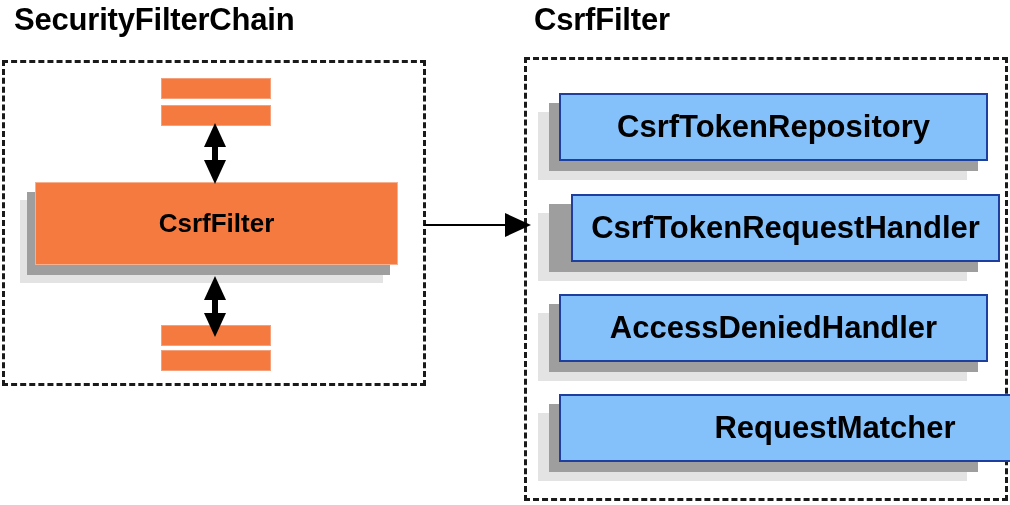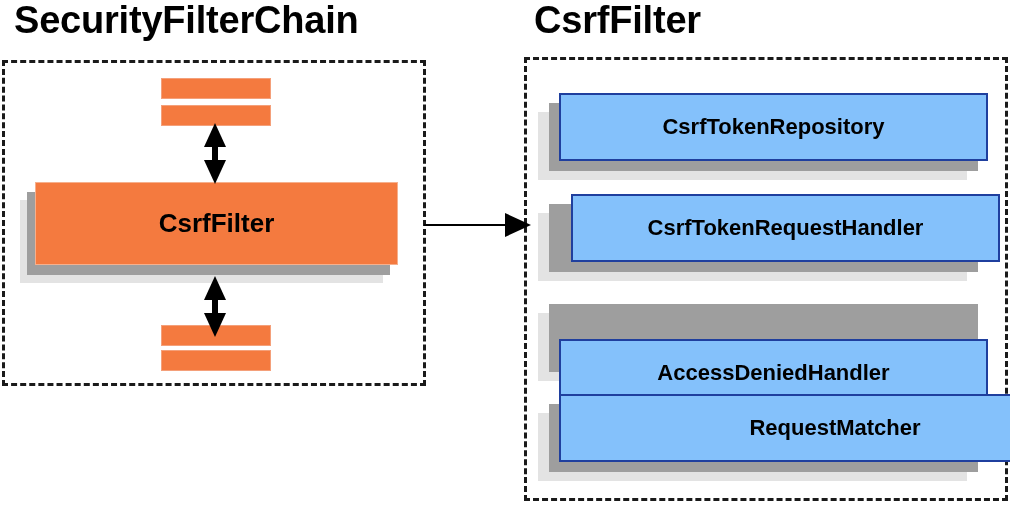--- a/index.html
+++ b/index.html
@@ -20,21 +20,21 @@
     left: 0; top: 0;
     width: 1010px;
     height: 505px;
   }
 
   
   .panel-title {
     position: absolute;
     font-family: "Liberation Sans", sans-serif;
     font-weight: bold;
-    font-size: 38px;
+    font-size: 31px;
     line-height: 34px;
     color: #000000;
     letter-spacing: -0.2px;
     white-space: nowrap;
   }
   #title-left  { left: 14px;  top: 3px; }
   #title-right { left: 534px; top: 3px; }
 
   
   .dashed-box {
@@ -87,21 +87,21 @@
     background: #84c1fb;
     border: 2px solid #1f3f9e;
     box-sizing: border-box;
     display: flex;
     align-items: center;
     justify-content: center;
   }
   .blue-box .label {
     font-family: "Liberation Sans", sans-serif;
     font-weight: bold;
-    font-size: 22px;
+    font-size: 31px;
     color: #000000;
     white-space: nowrap;
   }
 
   
   .svg-layer {
     position: absolute;
     left: 0; top: 0;
     width: 1010px;
     height: 505px;
@@ -140,21 +140,21 @@
   </div>
 
   <div class="shadow-light" style="left:538px; top:213px; width:429px; height:68px;"></div>
   <div class="shadow-dark" style="left:549px; top:204px; width:429px; height:68px;"></div>
   <div class="blue-box" style="left:559px; top:194px; width:429px; height:68px;margin-left:12px;">
     <span class="label">CsrfTokenRequestHandler</span>
   </div>
 
   <div class="shadow-light" style="left:538px; top:313px; width:429px; height:68px;"></div>
   <div class="shadow-dark" style="left:549px; top:304px; width:429px; height:68px;"></div>
-  <div class="blue-box" style="left:559px; top:294px; width:429px; height:68px;margin-top:45px;">
+  <div class="blue-box" style="left:559px; top:294px; width:429px; height:68px;">
     <span class="label">AccessDeniedHandler</span>
   </div>
 
   <div class="shadow-light" style="left:538px; top:413px; width:429px; height:68px;"></div>
   <div class="shadow-dark" style="left:549px; top:404px; width:429px; height:68px;"></div>
   <div class="blue-box" style="left:559px; top:394px; width:516px; height:68px;padding-left:36px;">
     <span class="label">RequestMatcher</span>
   </div>
 
   <svg class="svg-layer" viewBox="0 0 1010 505">

